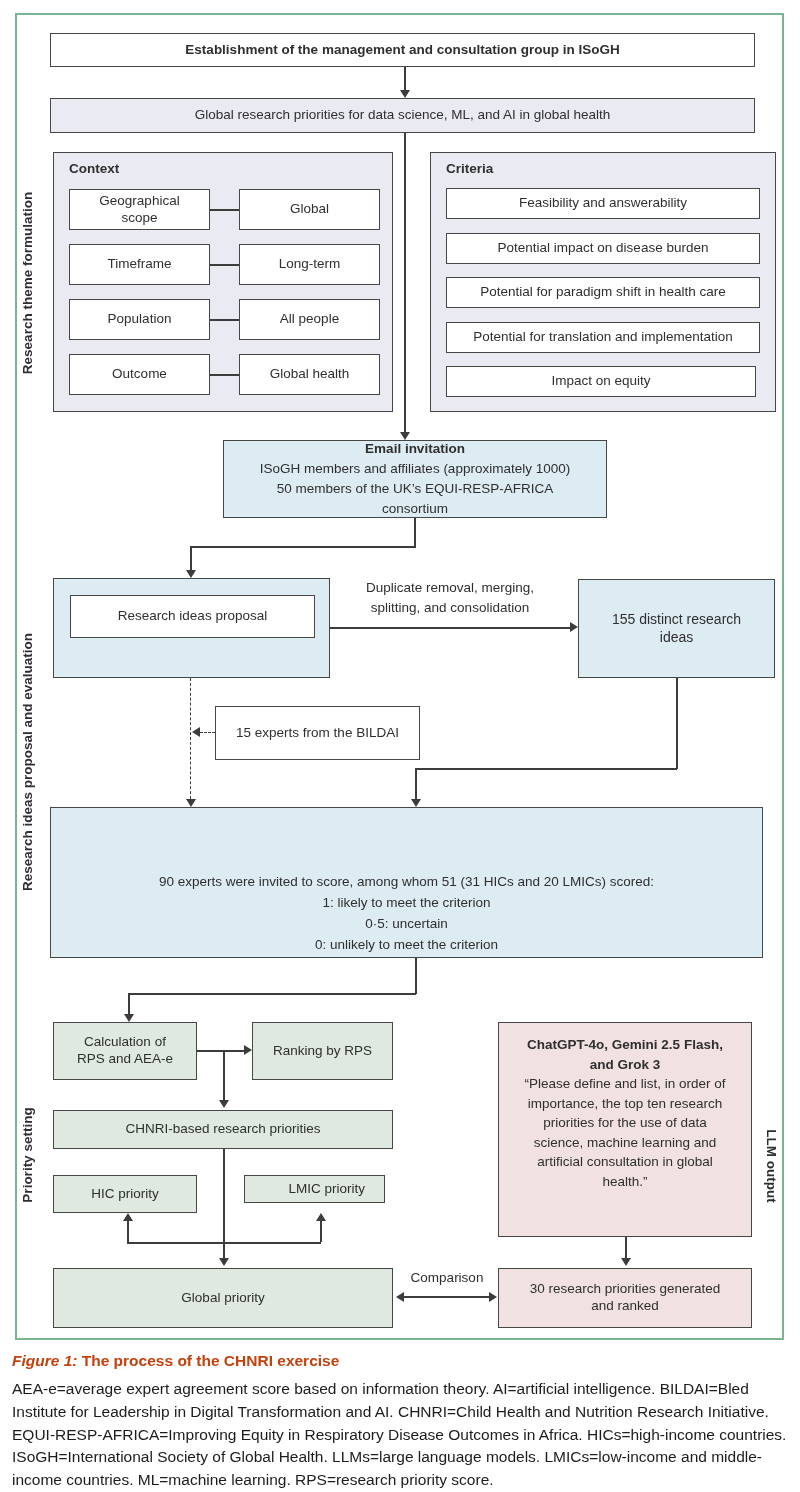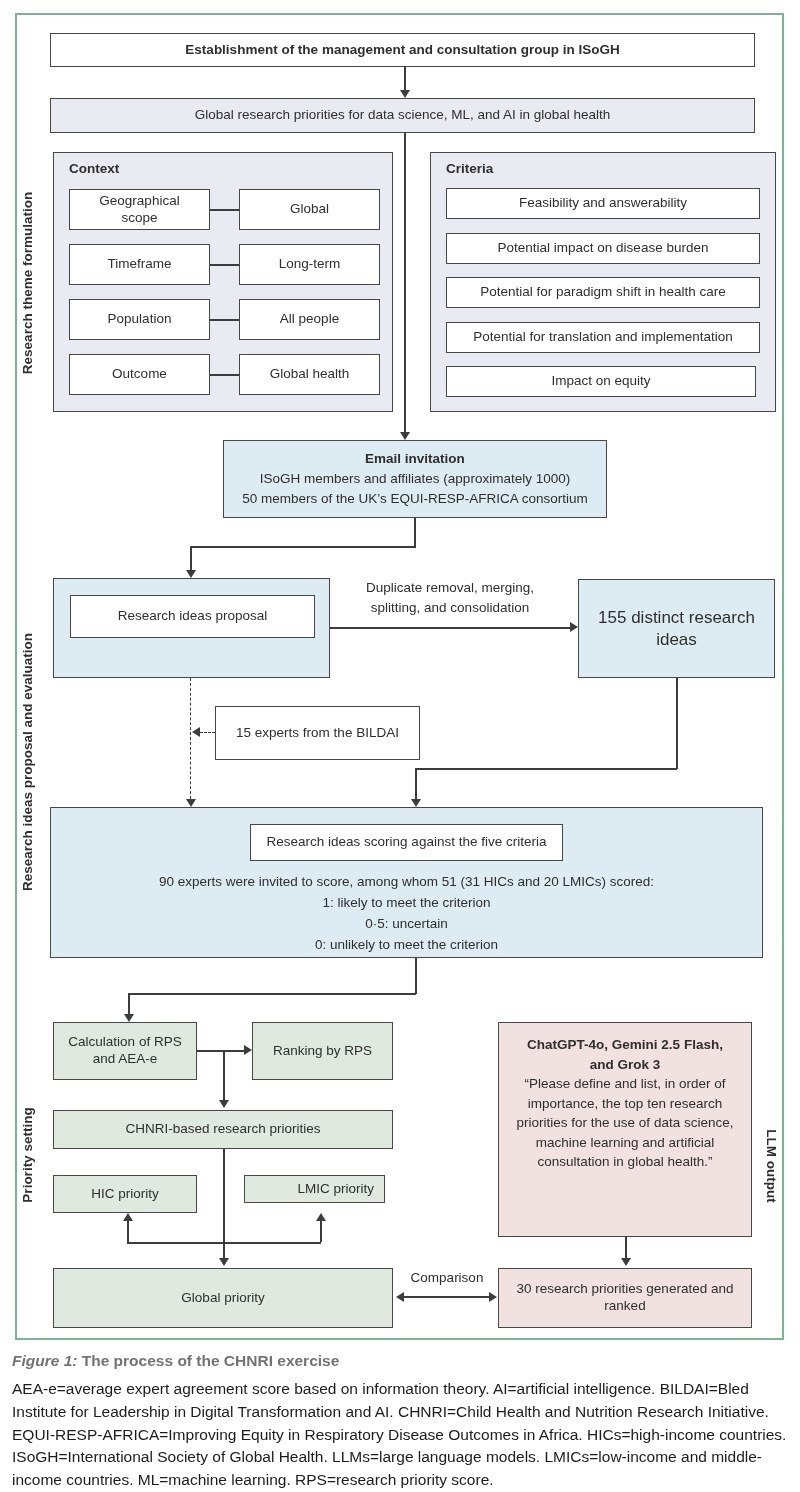--- a/index.html
+++ b/index.html
@@ -1,41 +1,41 @@
 <!DOCTYPE html>
 <html><head>
 <meta charset="utf-8">
 <style>
   html,body{margin:0;padding:0;background:#ffffff;}
   #page{position:relative;width:800px;height:1492px;background:#ffffff;
         font-family:"Liberation Sans","DejaVu Sans",sans-serif;color:#2f2f2f;}
   .abs{position:absolute;box-sizing:border-box;}
   .frame{border:2px solid #79b493;}
   .bx{border:1.5px solid #474747;display:flex;align-items:center;justify-content:center;
-      text-align:center;font-size:13.5px;line-height:1.25;padding:2px 10px;}
+      text-align:center;font-size:13.5px;line-height:1.25;padding:2px 19px;}
   .fill-white{background:#ffffff;}
   .fill-lav{background:#eaeaf2;}
   .fill-blue{background:#ddebf2;}
   .fill-green{background:#dfe9df;}
   .fill-pink{background:#f1e1e1;}
   .bold{font-weight:bold;}
   .vl{width:1.6px;background:#3c3c3c;}
   .hl{height:1.6px;background:#3c3c3c;}
   .vl-dash{width:0;border-left:1.6px dashed #3c3c3c;}
   .hl-dash{height:0;border-top:1.6px dashed #3c3c3c;}
   .ah{width:0;height:0;}
   .ah-d{border-left:5px solid transparent;border-right:5px solid transparent;border-top:8px solid #3c3c3c;}
   .ah-u{border-left:5px solid transparent;border-right:5px solid transparent;border-bottom:8px solid #3c3c3c;}
   .ah-r{border-top:5px solid transparent;border-bottom:5px solid transparent;border-left:8px solid #3c3c3c;}
   .ah-l{border-top:5px solid transparent;border-bottom:5px solid transparent;border-right:8px solid #3c3c3c;}
   .rot-ccw{transform:translate(-50%,-50%) rotate(-90deg);white-space:nowrap;font-weight:bold;font-size:13.5px;}
   .rot-cw{transform:translate(-50%,-50%) rotate(90deg);white-space:nowrap;font-weight:bold;font-size:13.5px;}
   .seclabel{font-weight:bold;font-size:13.5px;}
   .smalltext{font-size:13.5px;line-height:1.5;text-align:center;}
-  .caption-title{font-size:15.5px;font-weight:bold;color:#737373;}
+  .caption-title{font-size:15.5px;font-weight:bold;color:#c2410c;}
   .caption-title .fig{font-style:italic;}
   .caption-body{font-size:15.5px;line-height:1.47;color:#1c1c1c;}
 </style>
 </head>
 <body>
 
 <div id="page">
 
   <div class="abs frame" style="left:15px;top:13px;width:769px;height:1327px;"></div>
 
@@ -125,40 +125,37 @@
       <span>Research ideas proposal</span>
     </div>
 
   <div class="abs hl" style="left:330px;top:627px;width:240px;"></div>
   <div class="abs ah ah-r" style="left:570px;top:622px;"></div>
   <div class="abs smalltext" style="left:340px;top:578px;width:220px;">
     <div>Duplicate removal, merging,</div>
     <div>splitting, and consolidation</div>
   </div>
 
-  <div class="abs bx fill-blue" style="left:578px;top:579px;width:197px;height:99px;font-size:17px;">
+  <div class="abs bx fill-blue" style="left:578px;top:579px;width:197px;height:99px;font-size:14px;">
       <span>155 distinct research ideas</span>
     </div>
   <div class="abs vl" style="left:676px;top:678px;height:91px;"></div>
   <div class="abs hl" style="left:415px;top:768px;width:262px;"></div>
   <div class="abs vl" style="left:415px;top:768px;height:31px;"></div>
   <div class="abs ah ah-d" style="left:411px;top:799px;"></div>
 
   <div class="abs vl-dash" style="left:190px;top:678px;height:121px;"></div>
   <div class="abs ah ah-d" style="left:186px;top:799px;"></div>
   <div class="abs bx fill-white" style="left:215px;top:706px;width:205px;height:54px;">
       <span>15 experts from the BILDAI</span>
     </div>
   <div class="abs hl-dash" style="left:200px;top:732px;width:15px;"></div>
   <div class="abs ah ah-l" style="left:192px;top:727px;"></div>
 
   <div class="abs bx fill-blue" style="left:50px;top:807px;width:713px;height:151px;"></div>
-  <div class="abs bx fill-white" style="left:250px;top:824px;width:313px;height:37px;">
-      <span>Research ideas scoring against the five criteria</span>
-    </div>
   <div class="abs smalltext" style="left:60px;top:872px;width:693px;line-height:1.55;">
     <div>90 experts were invited to score, among whom 51 (31 HICs and 20 LMICs) scored:</div>
     <div>1: likely to meet the criterion</div>
     <div>0·5: uncertain</div>
     <div>0: unlikely to meet the criterion</div>
   </div>
   <div class="abs vl" style="left:415px;top:958px;height:36px;"></div>
   <div class="abs hl" style="left:128px;top:993px;width:288px;"></div>
   <div class="abs vl" style="left:128px;top:993px;height:21px;"></div>
   <div class="abs ah ah-d" style="left:124px;top:1014px;"></div>

